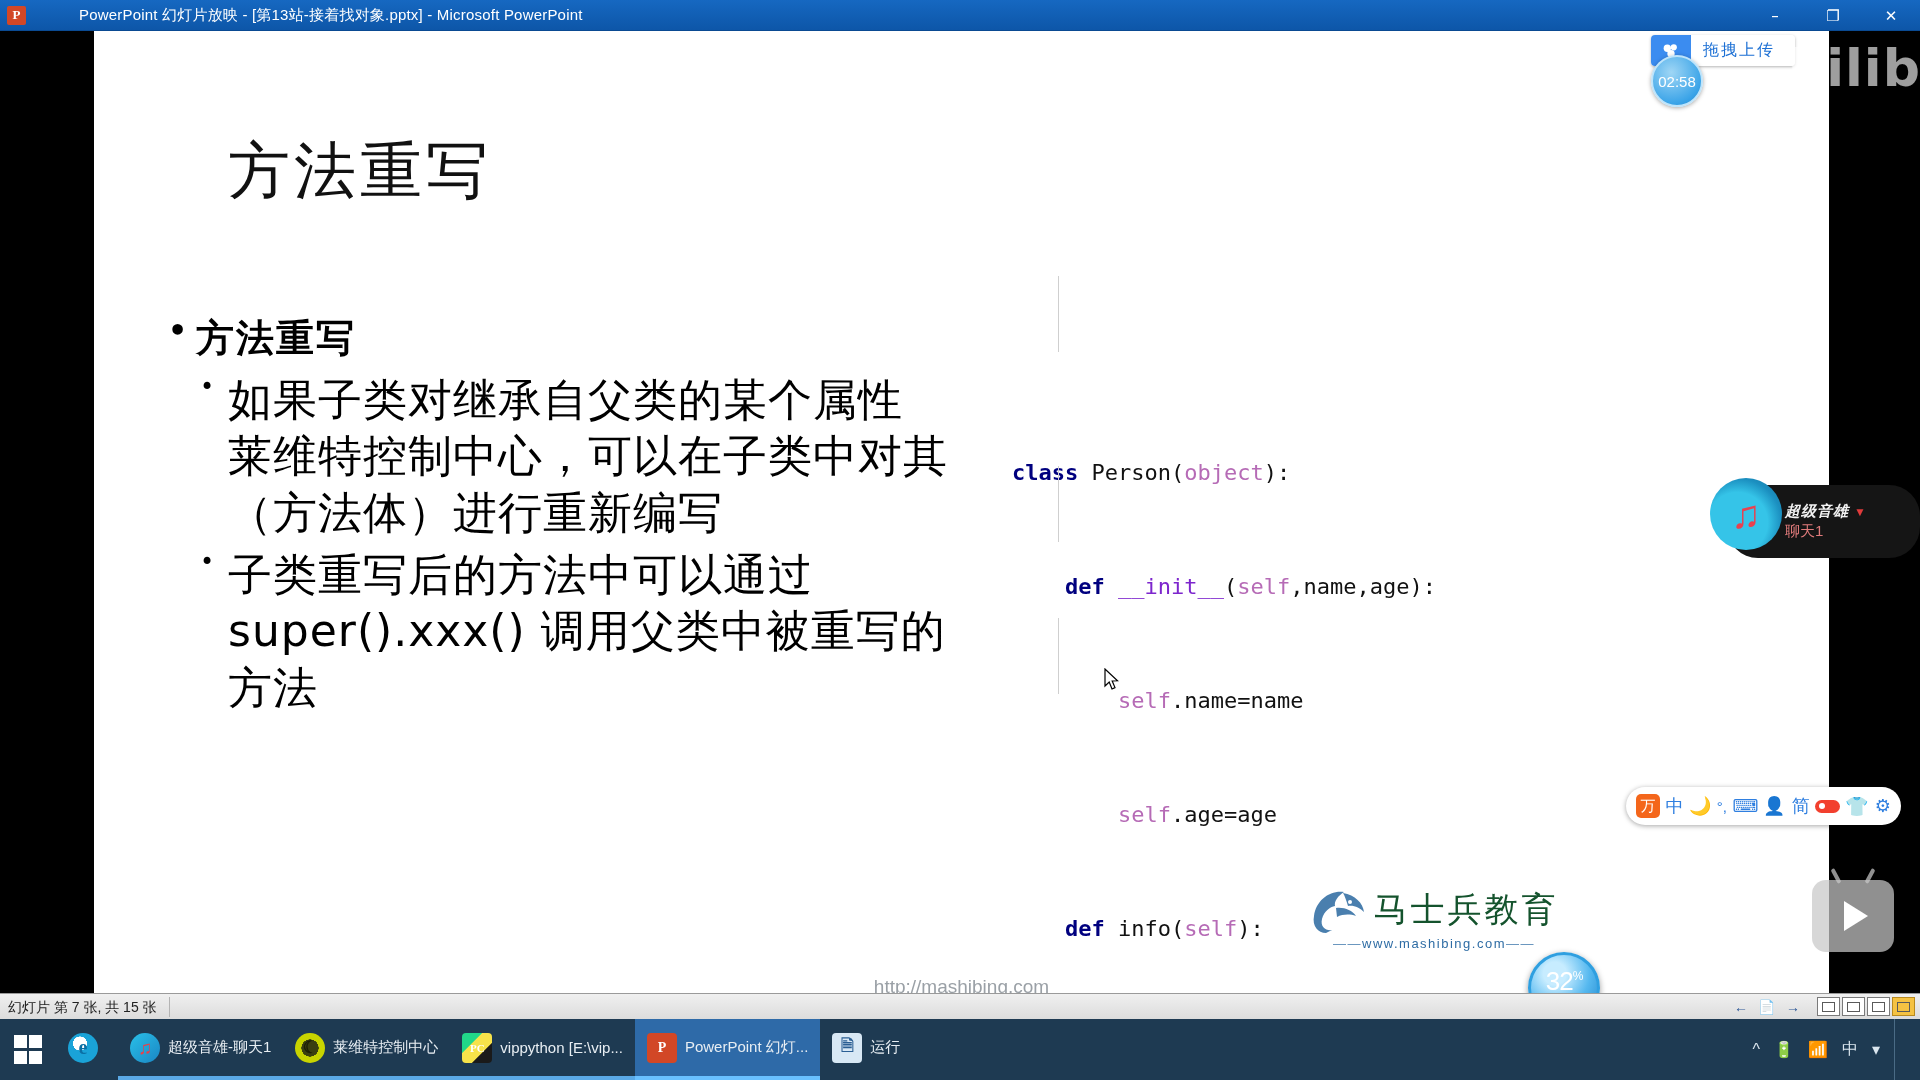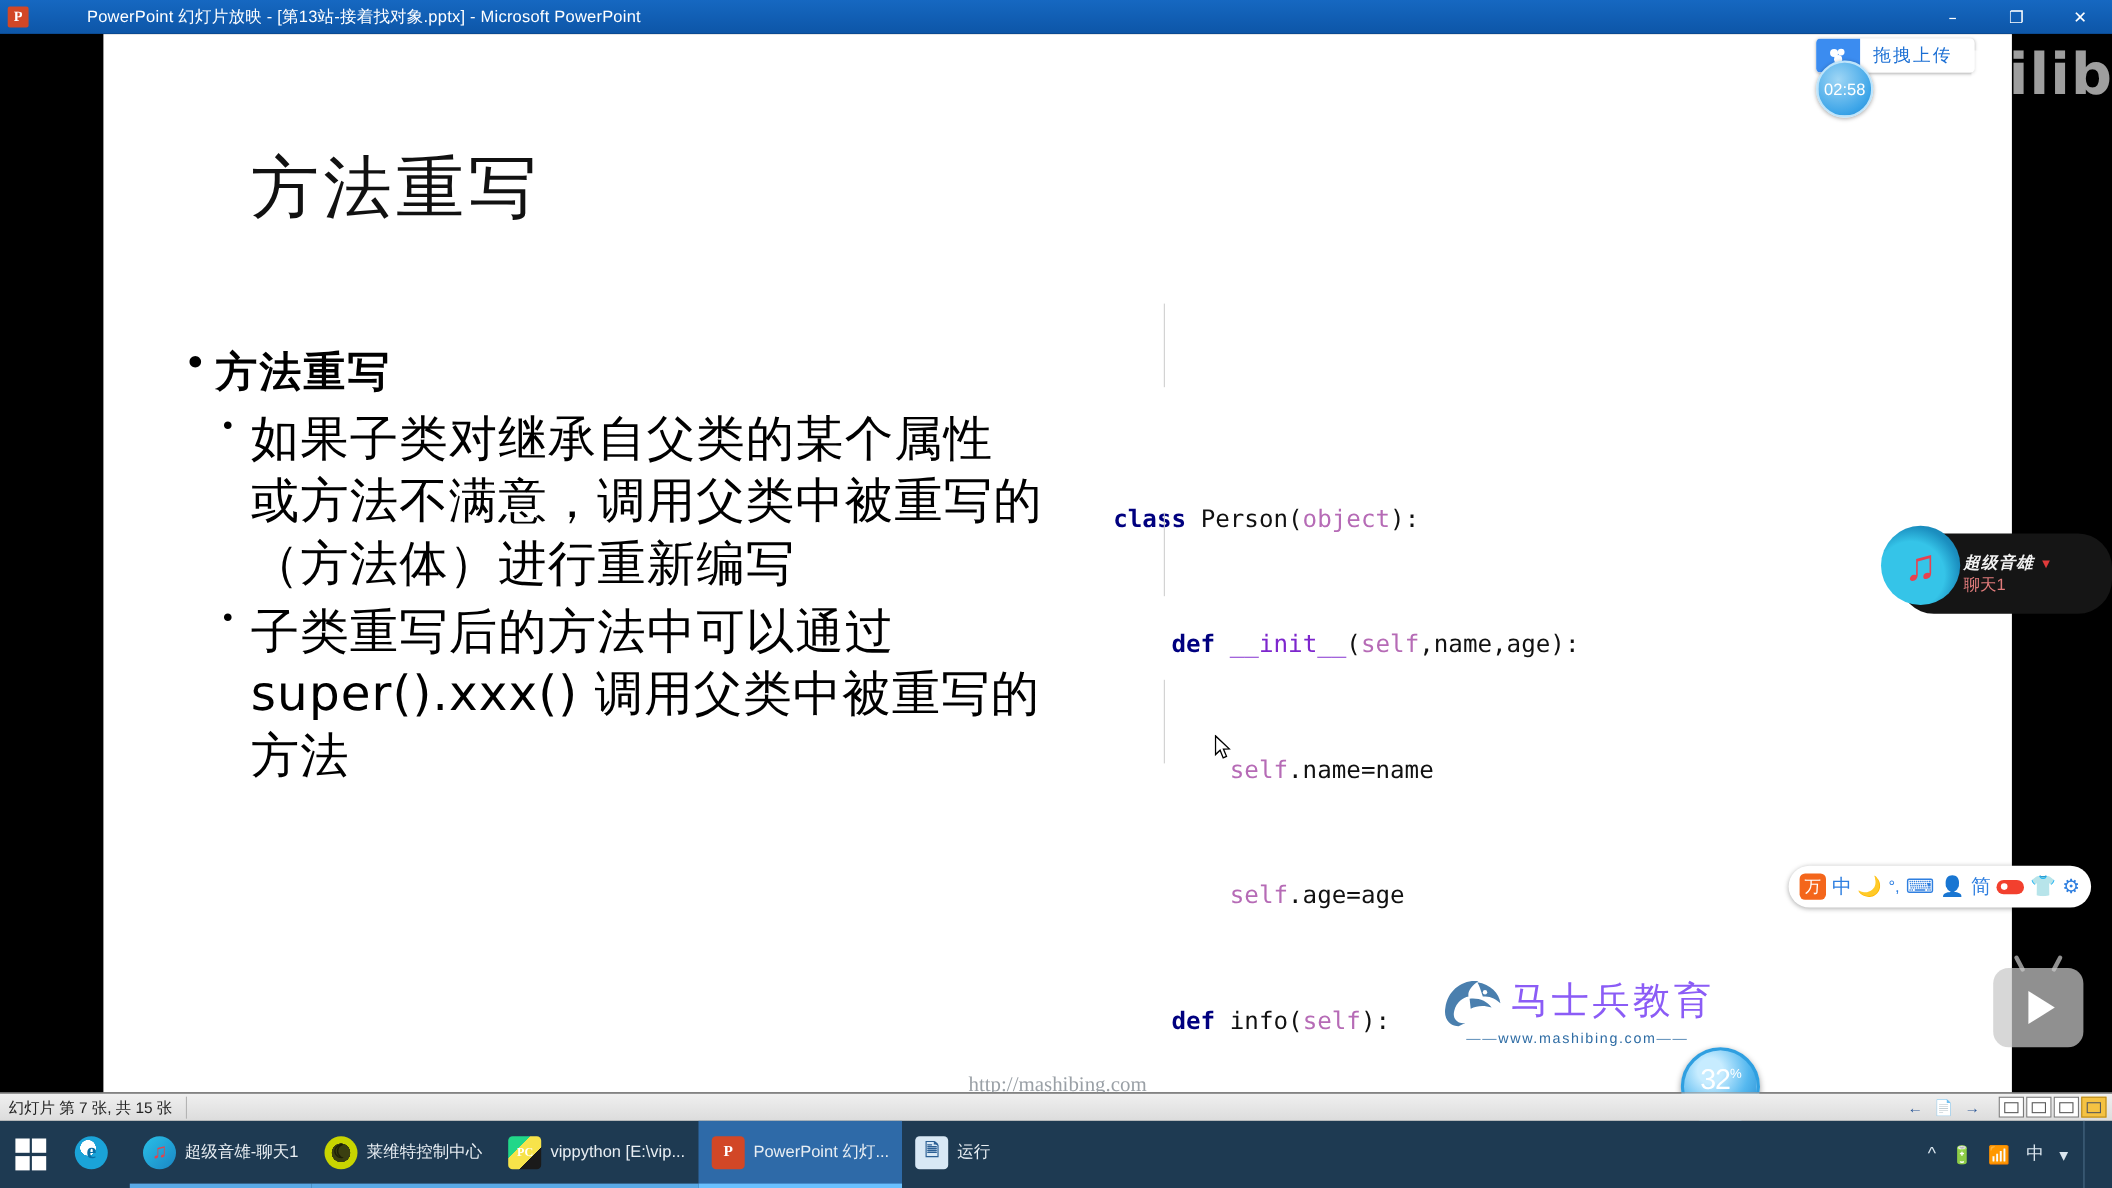--- a/index.html
+++ b/index.html
@@ -74,28 +74,28 @@
   .selfkw   { color: #b66bb6; }
   .guide {
     position: absolute; width: 1px; background: #cfcfcf;
   }
 
   .mashibing {
     position: absolute; left: 1215px; top: 855px;
     width: 250px; text-align: center;
   }
   .msb-row { display: flex; align-items: center; justify-content: center; gap: 6px; }
-  .msb-text { font-size: 34px; color: #8b5cf6; letter-spacing: 3px; font-family: "DejaVu Sans", sans-serif; }
+  .msb-text { font-size: 34px; color: #14532d; letter-spacing: 3px; font-family: "DejaVu Sans", sans-serif; }
   .msb-url { font-size: 13px; color: #2e6ca4; letter-spacing: 1.5px; margin-top: 2px; }
   .msb-url::before, .msb-url::after { content: "\2014\2014"; opacity: .8; }
 
   .slide-url {
     position: absolute; left: 0; top: 945px; width: 1735px;
     text-align: center; font-size: 19px; color: #9aa0a6;
-    font-family: Liberation Serif, serif;
+    font-family: Liberation Sans, sans-serif;
   }
 
   
   .statusbar {
     position: absolute; left: 0; top: 993px; width: 1920px; height: 26px;
     background: linear-gradient(#f0f0f0, #dcdcdc);
     border-top: 1px solid #9a9a9a;
     display: flex; align-items: center;
     font-size: 14px; color: #222;
   }
@@ -257,21 +257,21 @@
 
   <div class="slide">
 
     <div class="slide-title">方法重写</div>
 
     <div class="bullets">
       <div class="b1">方法重写</div>
 
       <div class="b2">
         <span class="cont">如果子类对继承自父类的某个属性</span>
-        <span class="cont">或方法不满意，调用父类中被重写的</span>
+        <span class="cont">莱维特控制中心，可以在子类中对其</span>
         <span class="cont">（方法体）进行重新编写</span>
       </div>
 
       <div class="b2">
         <span class="cont">子类重写后的方法中可以通过</span>
         <span class="cont">super().xxx() 调用父类中被重写的</span>
         <span class="cont">方法</span>
       </div>
     </div>
 

